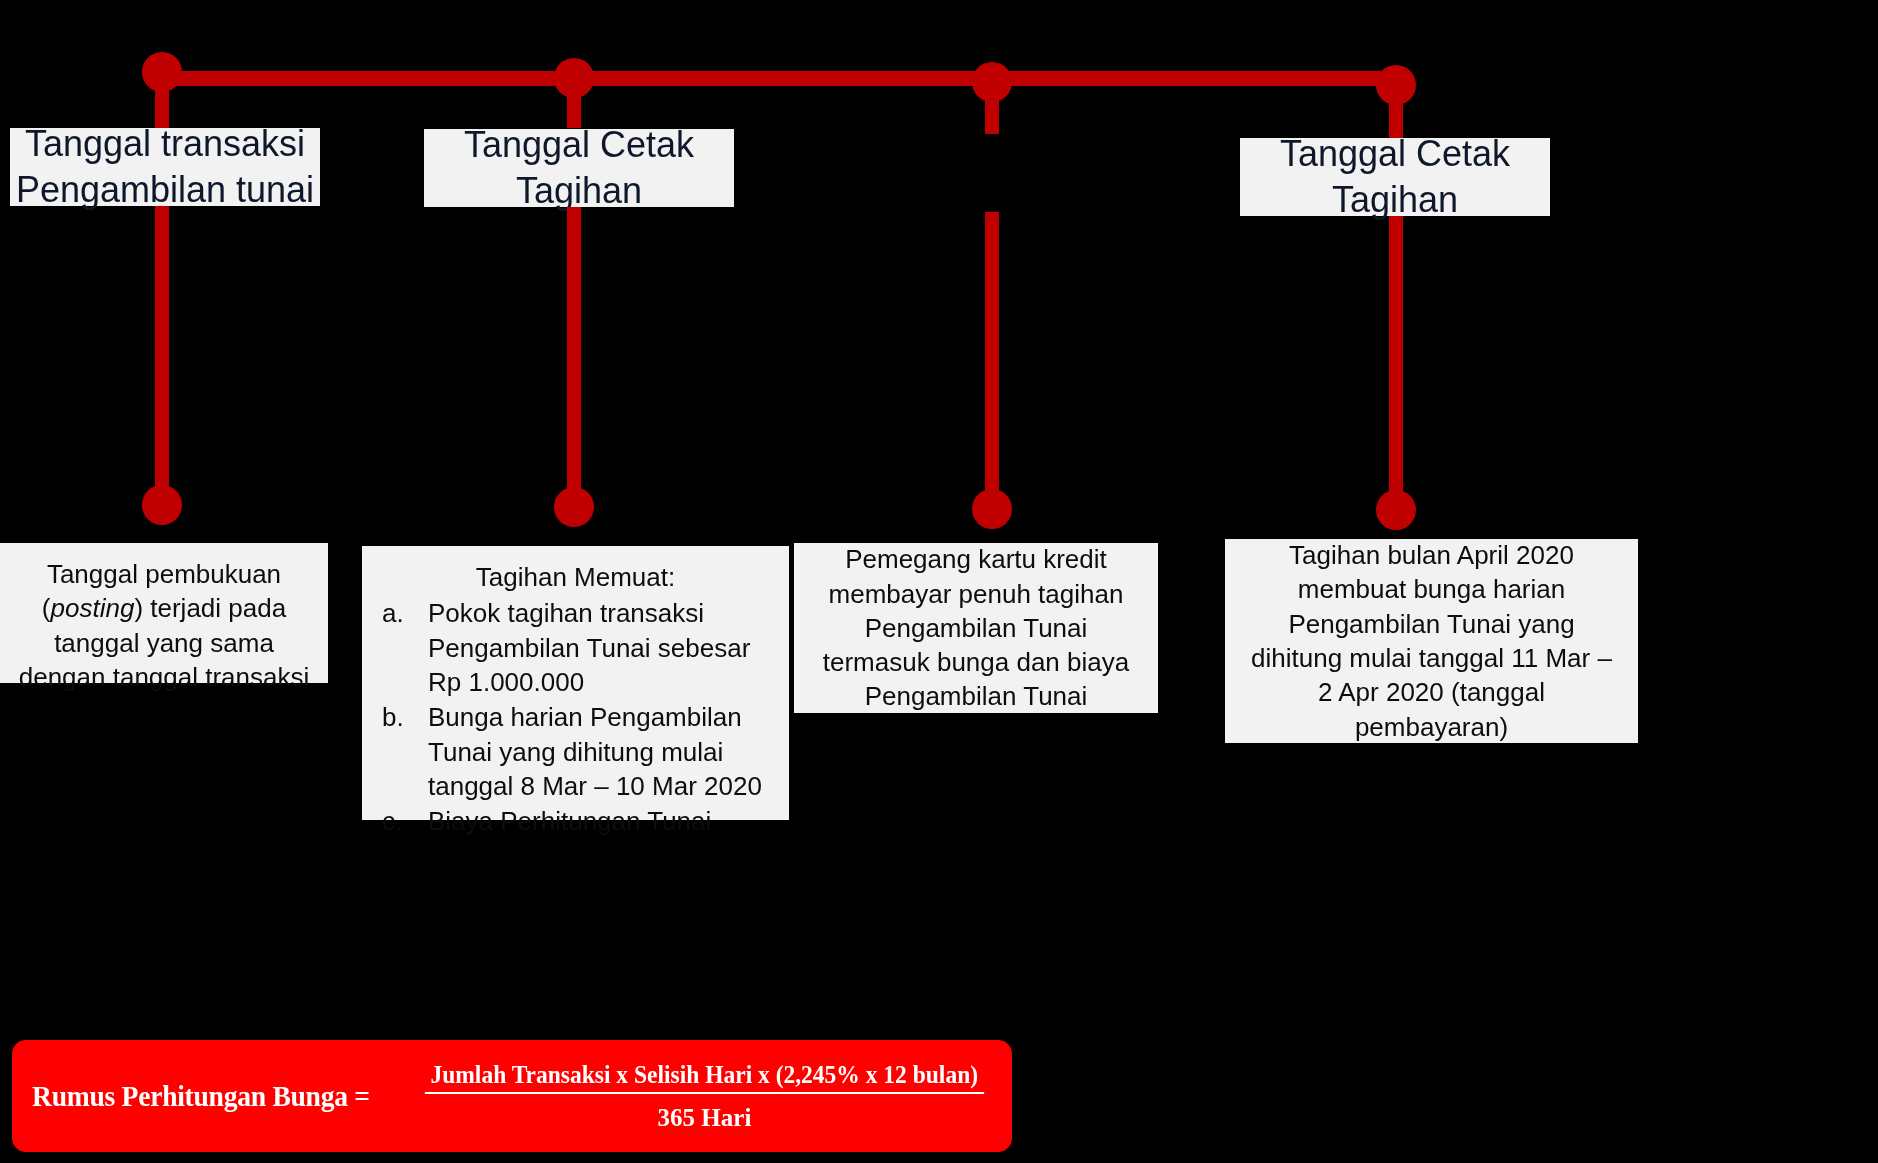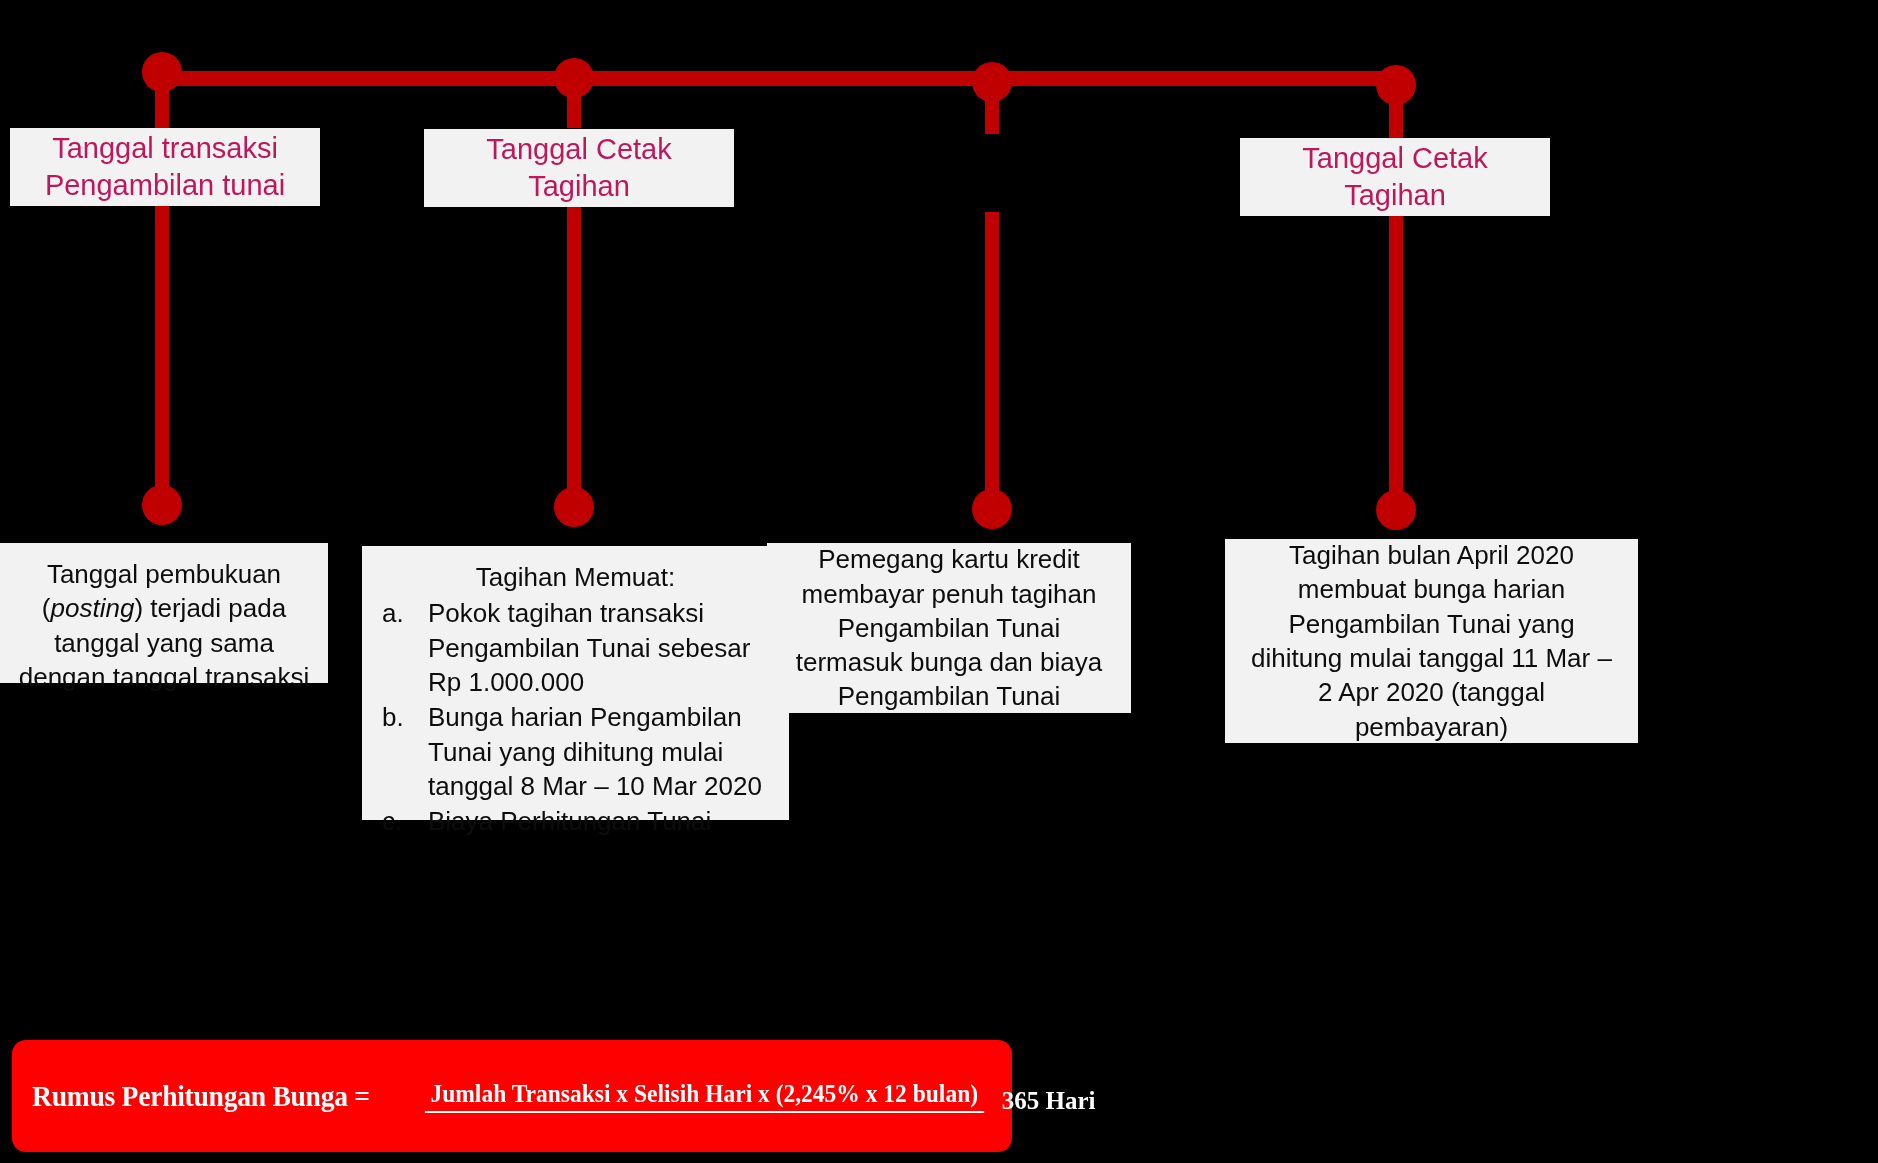--- a/index.html
+++ b/index.html
@@ -54,27 +54,27 @@
     position: absolute;
     width: 14px;
     background: #C00000;
     transform: translateX(-50%);
   }
 
   
   .labelbox {
     position: absolute;
     background: #F2F2F2;
-    color: #be185d;
+    color: #0f172a;
     box-sizing: border-box;
     display: flex;
     align-items: center;
     justify-content: center;
     text-align: center;
-    font-size: 29px;
+    font-size: 36px;
     line-height: 1.28;
     padding: 6px 0;
   }
 
   
   .contentbox {
     position: absolute;
     background: #F2F2F2;
     color: #0D0D0D;
     box-sizing: border-box;
@@ -130,21 +130,21 @@
     font-family: "Liberation Serif", serif;
     font-weight: bold;
     font-size: 30px;
     letter-spacing: -0.3px;
     white-space: nowrap;
     transform: scaleX(0.92);
     transform-origin: left center;
   }
   .fraction {
     display: inline-flex;
-    flex-direction: row;
+    flex-direction: column;
     align-items: center;
     margin-left: 8px;
     font-family: "Liberation Serif", serif;
     font-weight: bold;
     font-size: 25px;
   }
   .fraction .numer {
     padding: 0 6px 3px 6px;
     border-bottom: 2px solid #FFFFFF;
     white-space: nowrap;
@@ -219,21 +219,21 @@
         <span class="mark">b.</span>
         <span class="txt">Bunga harian Pengambilan Tunai yang dihitung mulai tanggal 8 Mar – 10 Mar 2020</span>
       </li>
       <li>
         <span class="mark">c.</span>
         <span class="txt">Biaya Perhitungan Tunai</span>
       </li>
     </ol>
   </div>
 
-  <div class="contentbox" style="left:767px; top:543px; width:364px; height:170px; display:flex; align-items:center; justify-content:center;">
+  <div class="contentbox" style="left:794px; top:543px; width:364px; height:170px; display:flex; align-items:center; justify-content:center;">
     <p class="para">Pemegang kartu kredit membayar penuh tagihan Pengambilan Tunai termasuk bunga dan biaya Pengambilan Tunai</p>
   </div>
 
   <div class="contentbox" style="left:1225px; top:539px; width:413px; height:204px; display:flex; align-items:center; justify-content:center;">
     <p class="para">Tagihan bulan April 2020 membuat bunga harian Pengambilan Tunai yang dihitung mulai tanggal 11 Mar – 2 Apr 2020 (tanggal pembayaran)</p>
   </div>
 
   <div class="formula-bar">
     <span class="formula-label">Rumus Perhitungan Bunga =</span>
     <span class="fraction">

